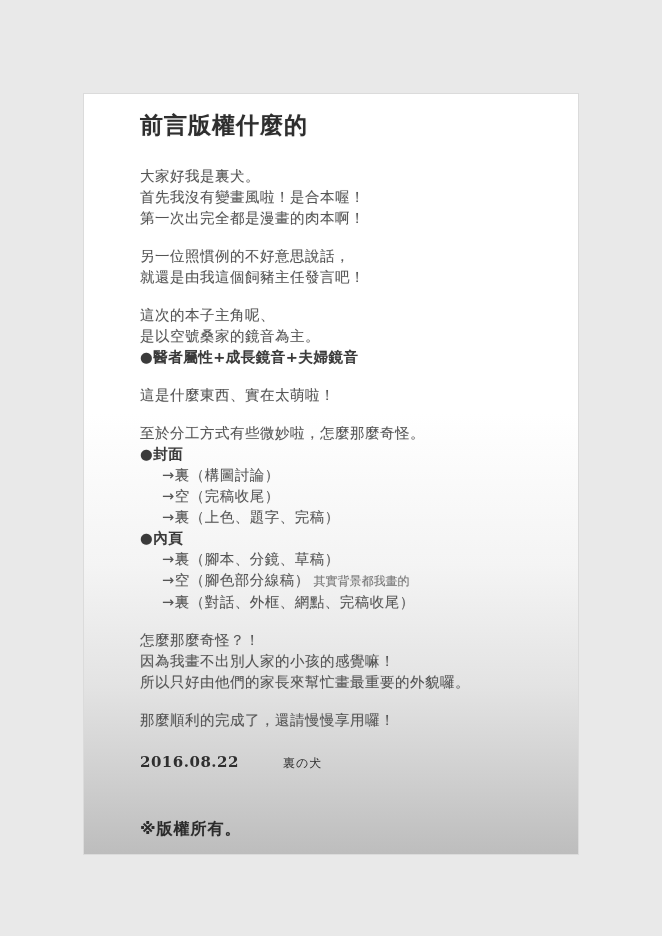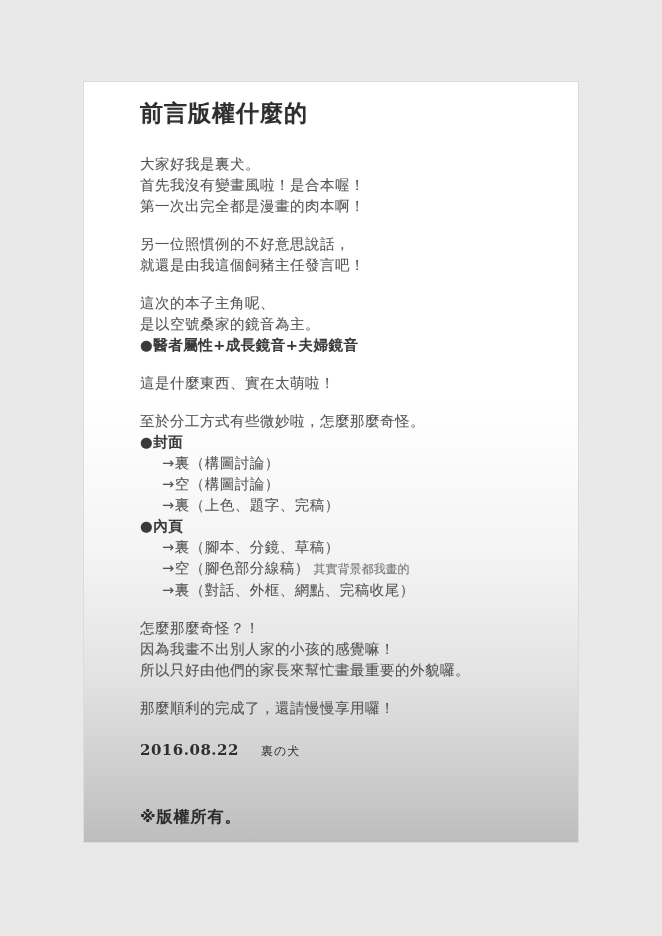--- a/index.html
+++ b/index.html
@@ -15,21 +15,21 @@
   }
   #page-wrap {
     position: relative;
     width: 662px;
     height: 936px;
     background: #e9e9e9;
   }
   #page {
     position: absolute;
     left: 84px;
-    top: 82px;
+    top: 94px;
     width: 494px;
     height: 760px;
     background: linear-gradient(to bottom, #ffffff 0%, #ffffff 42%, #f4f4f4 62%, #e3e3e3 78%, #cfcfcf 90%, #bdbdbd 100%);
     box-shadow: 0 0 0 1px rgba(0,0,0,0.06);
     overflow: hidden;
   }
   #content {
     position: absolute;
     left: 56px;
     top: 18px;
@@ -65,21 +65,21 @@
   }
   .small-note {
     font-size: 12px;
     letter-spacing: 0;
     color: #777;
   }
   .sig-row {
     margin: 22px 0 0 0;
     display: flex;
     align-items: baseline;
-    gap: 22px;
+    gap: 44px;
   }
   .sig-date {
     font-size: 15px;
     font-weight: bold;
     color: #2f2f2f;
     font-family: "DejaVu Serif", serif;
     letter-spacing: 0.5px;
   }
   .sig-name {
     font-size: 12px;
@@ -120,21 +120,21 @@
             <div class="line">是以空號桑家的鏡音為主。</div>
             <div class="line bold">●醫者屬性+成長鏡音+夫婦鏡音</div>
           </div>
           <div class="para">
             <div class="line">這是什麼東西、實在太萌啦！</div>
           </div>
           <div class="para">
             <div class="line">至於分工方式有些微妙啦，怎麼那麼奇怪。</div>
             <div class="line bold">●封面</div>
             <div class="line indent1">→裏（構圖討論）</div>
-            <div class="line indent1">→空（構圖討論）</div>
+            <div class="line indent1">→空（完稿收尾）</div>
             <div class="line indent1">→裏（上色、題字、完稿）</div>
             <div class="line bold">●內頁</div>
             <div class="line indent1">→裏（腳本、分鏡、草稿）</div>
             <div class="line indent1">→空（腳色部分線稿）<span class="small-note"> 其實背景都我畫的</span></div>
             <div class="line indent1">→裏（對話、外框、網點、完稿收尾）</div>
           </div>
           <div class="para">
             <div class="line">怎麼那麼奇怪？！</div>
             <div class="line">因為我畫不出別人家的小孩的感覺嘛！</div>
             <div class="line">所以只好由他們的家長來幫忙畫最重要的外貌囉。</div>

